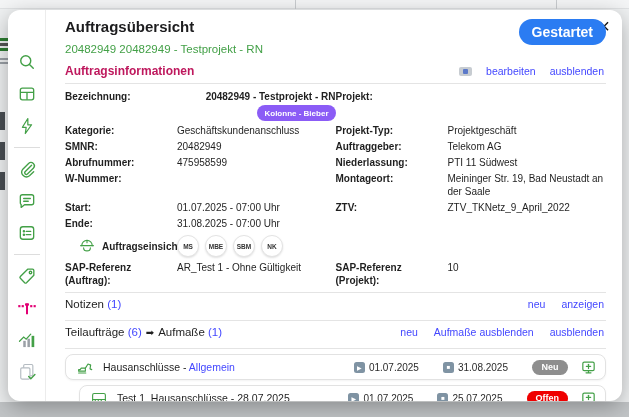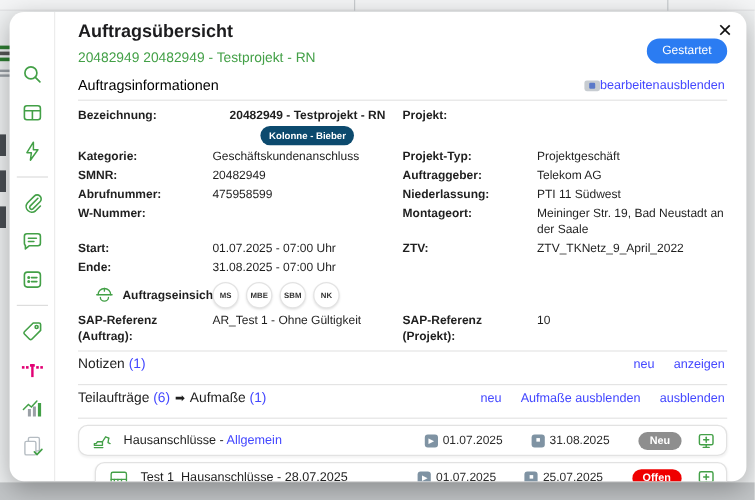--- a/index.html
+++ b/index.html
@@ -19,54 +19,54 @@
   .bd-logo i:nth-child(2){ background:#555; }
   .bd-txt { position:absolute; left:0; width:9px; height:2px; background:#9aa0a6; }
   .bd-tick { position:absolute; left:0; width:5px; height:18px; background:#4a4f54; }
 
   
   .modal { position:absolute; left:8px; top:10px; width:614px; height:391px;
     background:#fff; border-radius:12px; box-shadow:0 6px 22px rgba(0,0,0,.30);
     overflow:hidden; }
   .close-btn { position:absolute; top:6px; right:12px; font-size:20px; font-weight:300;
     color:#101010; cursor:pointer; line-height:1; }
-  .gestartet { position:absolute; top:22px; right:16px; background:#2b7cf2; color:#fff;
-    font-size:10px; font-weight:normal; padding:5px 13px; border-radius:15px; cursor:pointer; }
+  .gestartet { position:absolute; top:9px; right:16px; background:#2b7cf2; color:#fff;
+    font-size:14px; font-weight:bold; padding:5px 13px; border-radius:15px; cursor:pointer; }
 
   
   .sidebar { position:absolute; left:0; top:0; bottom:0; width:38px;
     border-right:1px solid #ececec; display:flex; flex-direction:column;
     align-items:center; padding-top:36px; }
   .side-icon { width:20px; height:20px; margin:6px 0; cursor:pointer; }
   .side-icon svg { width:20px; height:20px; display:block; }
   .side-divider { width:26px; height:1px; background:#ddd; margin:5px 0; }
 
   
   .content { position:absolute; left:39px; top:0; right:0; bottom:0; padding:8px 16px 0 18px; }
   .title { font-size:15px; font-weight:bold; color:#1c1c1e; }
   .subtitle { font-size:11.5px; color:#43a047; margin-top:8px; }
   .sect-row { display:flex; align-items:center; margin-top:9px; padding-right:2px; }
-  .sect-title { font-size:12px; color:#000000; }
-  .sect-actions { margin-left:auto; display:flex; align-items:center; gap:0; }
+  .sect-title { font-size:12px; color:#be185d;font-weight:bold; }
+  .sect-actions { margin-left:auto; display:flex; align-items:center; gap:14px; }
   .link { color:#4347ff; font-size:10.5px; cursor:pointer; text-decoration:none; }
   .toggle-ico { width:13px; height:9px; background:#c7ccd1; border-radius:2px;
     display:inline-flex; align-items:center; justify-content:center; cursor:pointer; }
   .toggle-ico i { width:5px; height:5px; background:#5b79c9; border-radius:1px; }
   .divider { height:1px; background:#e4e4e4; margin-top:5px; }
 
   
   .fields { margin-top:6px; font-size:10px; line-height:13px; }
   .frow { display:flex; margin-bottom:3px; }
   .fpair { display:flex; flex:1; min-width:0; }
   .flabel { width:112px; flex-shrink:0; font-weight:bold; }
   .fvalue { flex:1; white-space:nowrap; }
   .fvalue.wrap { white-space:normal; }
-  .bez-col { display:flex; flex-direction:column; align-items:center; }
+  .bez-col { display:flex; flex-direction:column; align-items:flex-end; }
   .bez-val { font-weight:bold; white-space:nowrap; }
-  .kolonne-tag { margin-top:2px; background:#0c4a6e; color:#fff; font-size:8px;
+  .kolonne-tag { margin-top:2px; background:#8b5cf6; color:#fff; font-size:8px;
     font-weight:bold; padding:1.5px 7px; border-radius:8px; white-space:nowrap; }
   .einsicht { display:flex; align-items:center; margin:5px 0 4px 0; }
   .einsicht svg { width:18px; height:18px; margin-left:13px; flex-shrink:0; }
   .elabel { font-weight:bold; margin-left:6px; width:75px; }
   .chips { display:flex; gap:6px; }
   .chip { width:22px; height:22px; border-radius:50%; background:#fff;
     border:1px solid #e3e3e3; box-shadow:0 1px 2px rgba(0,0,0,.12);
     display:flex; align-items:center; justify-content:center;
     font-size:6.5px; font-weight:bold; color:#333; cursor:pointer; }
 

